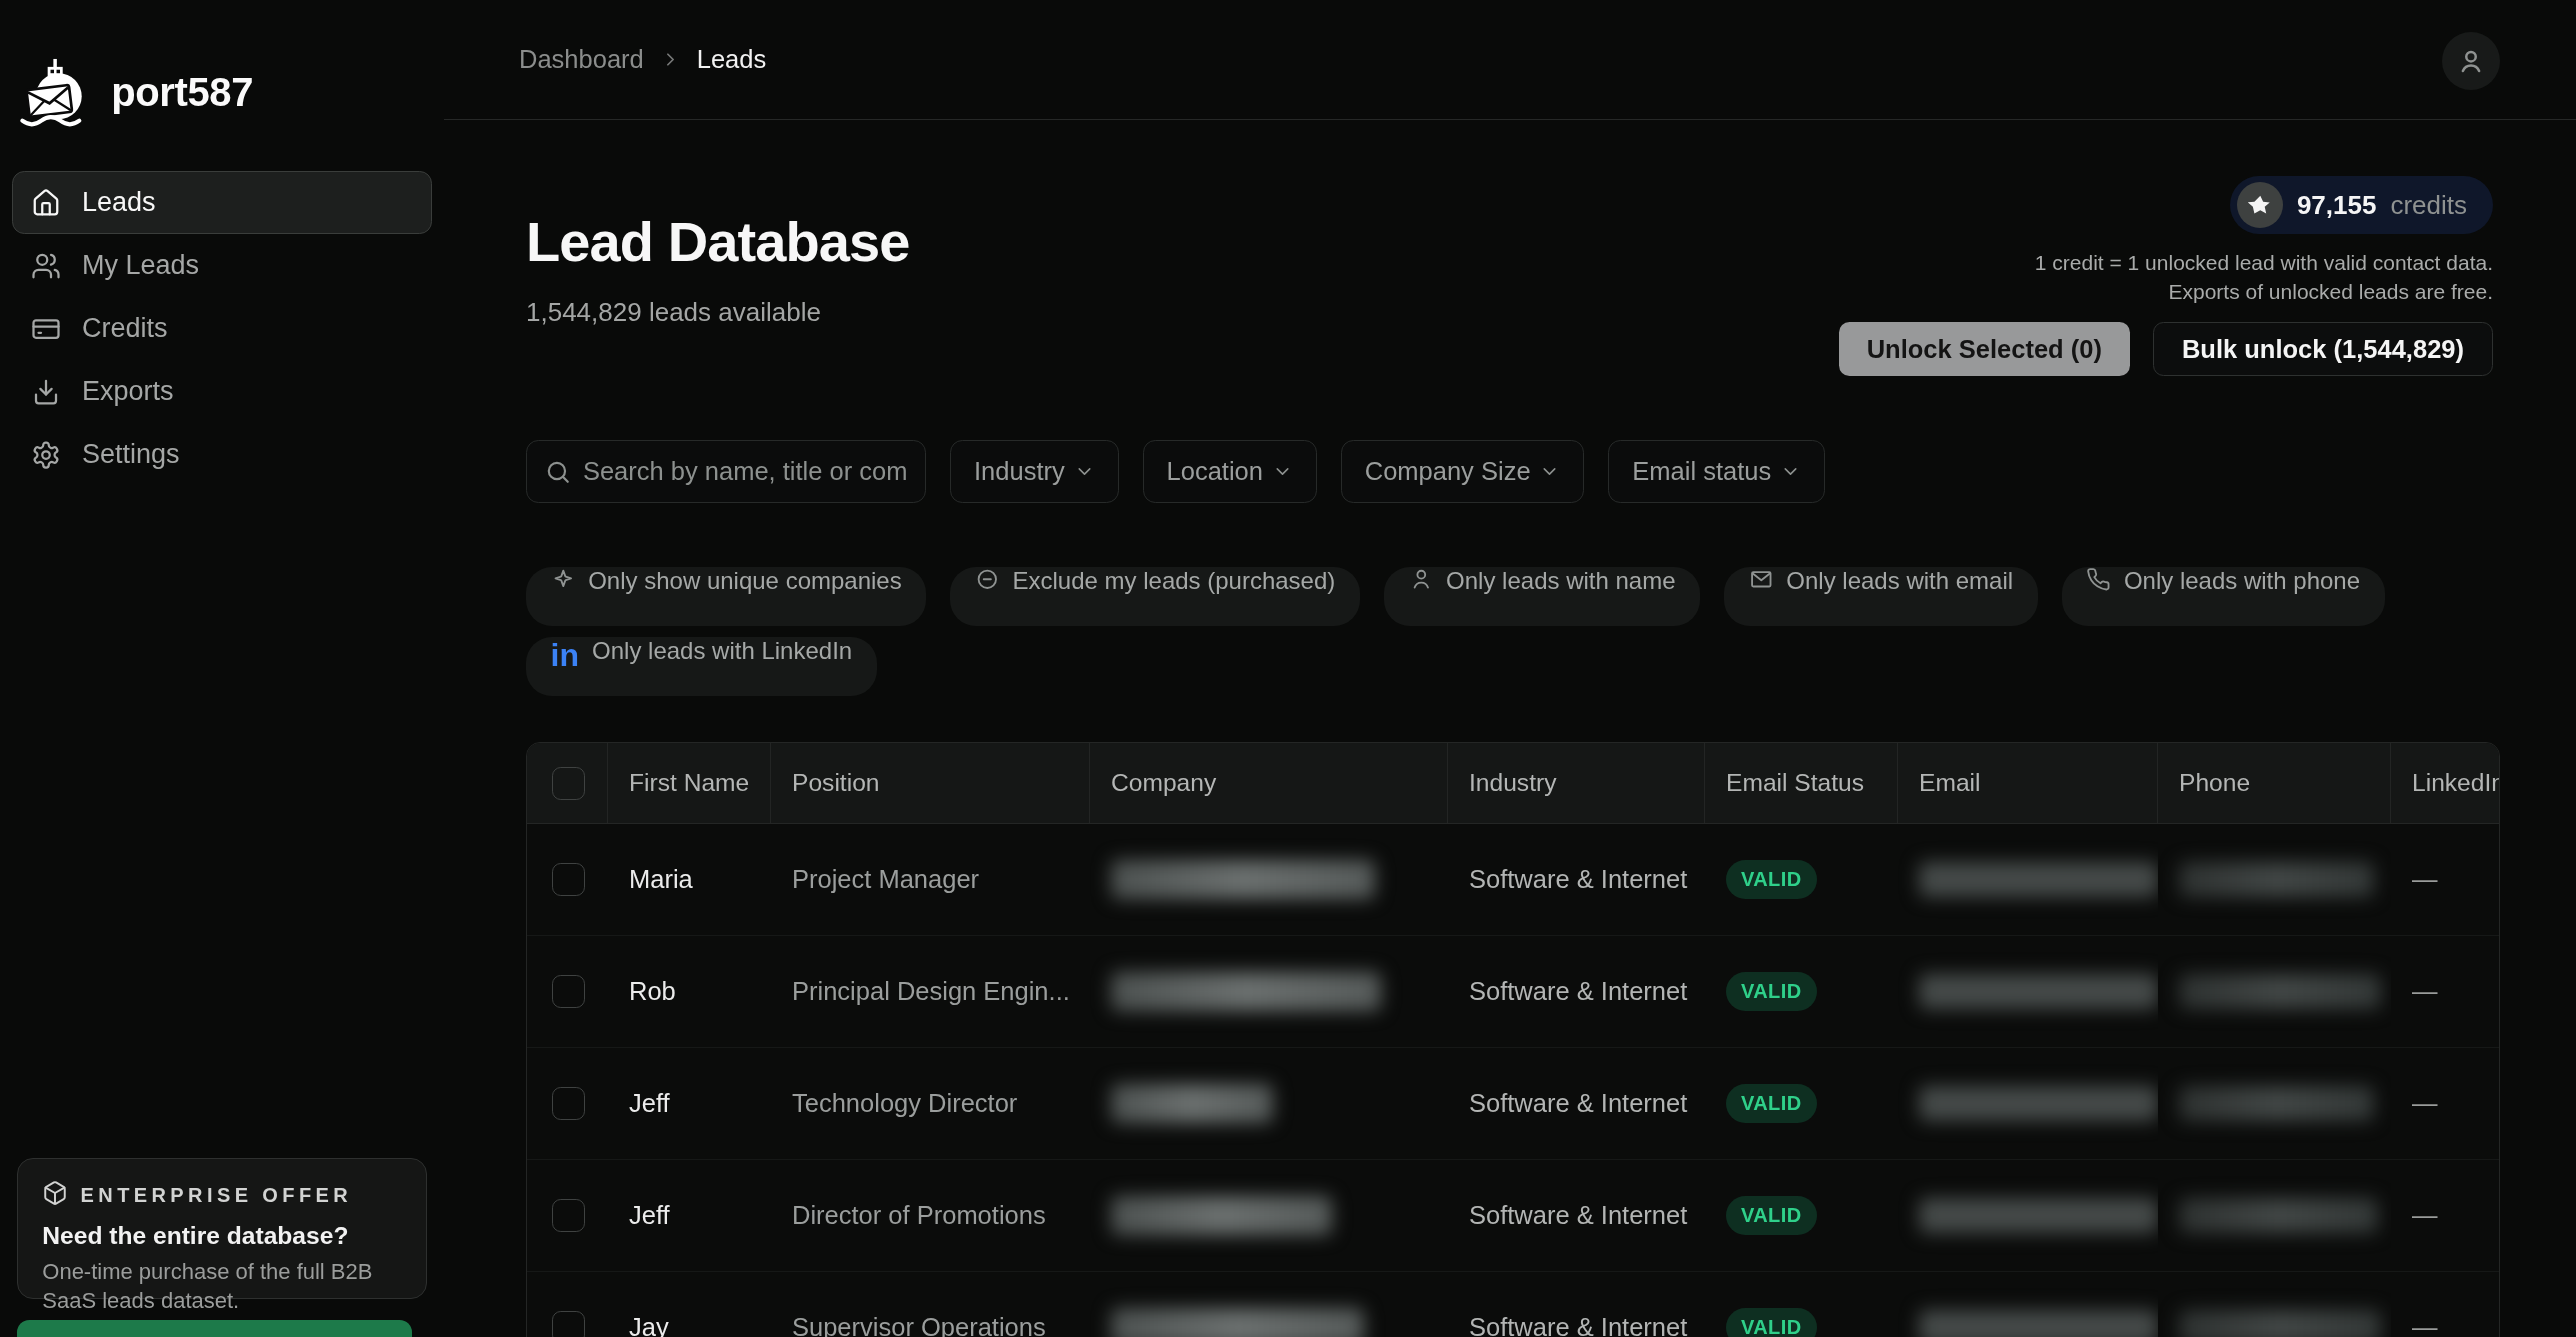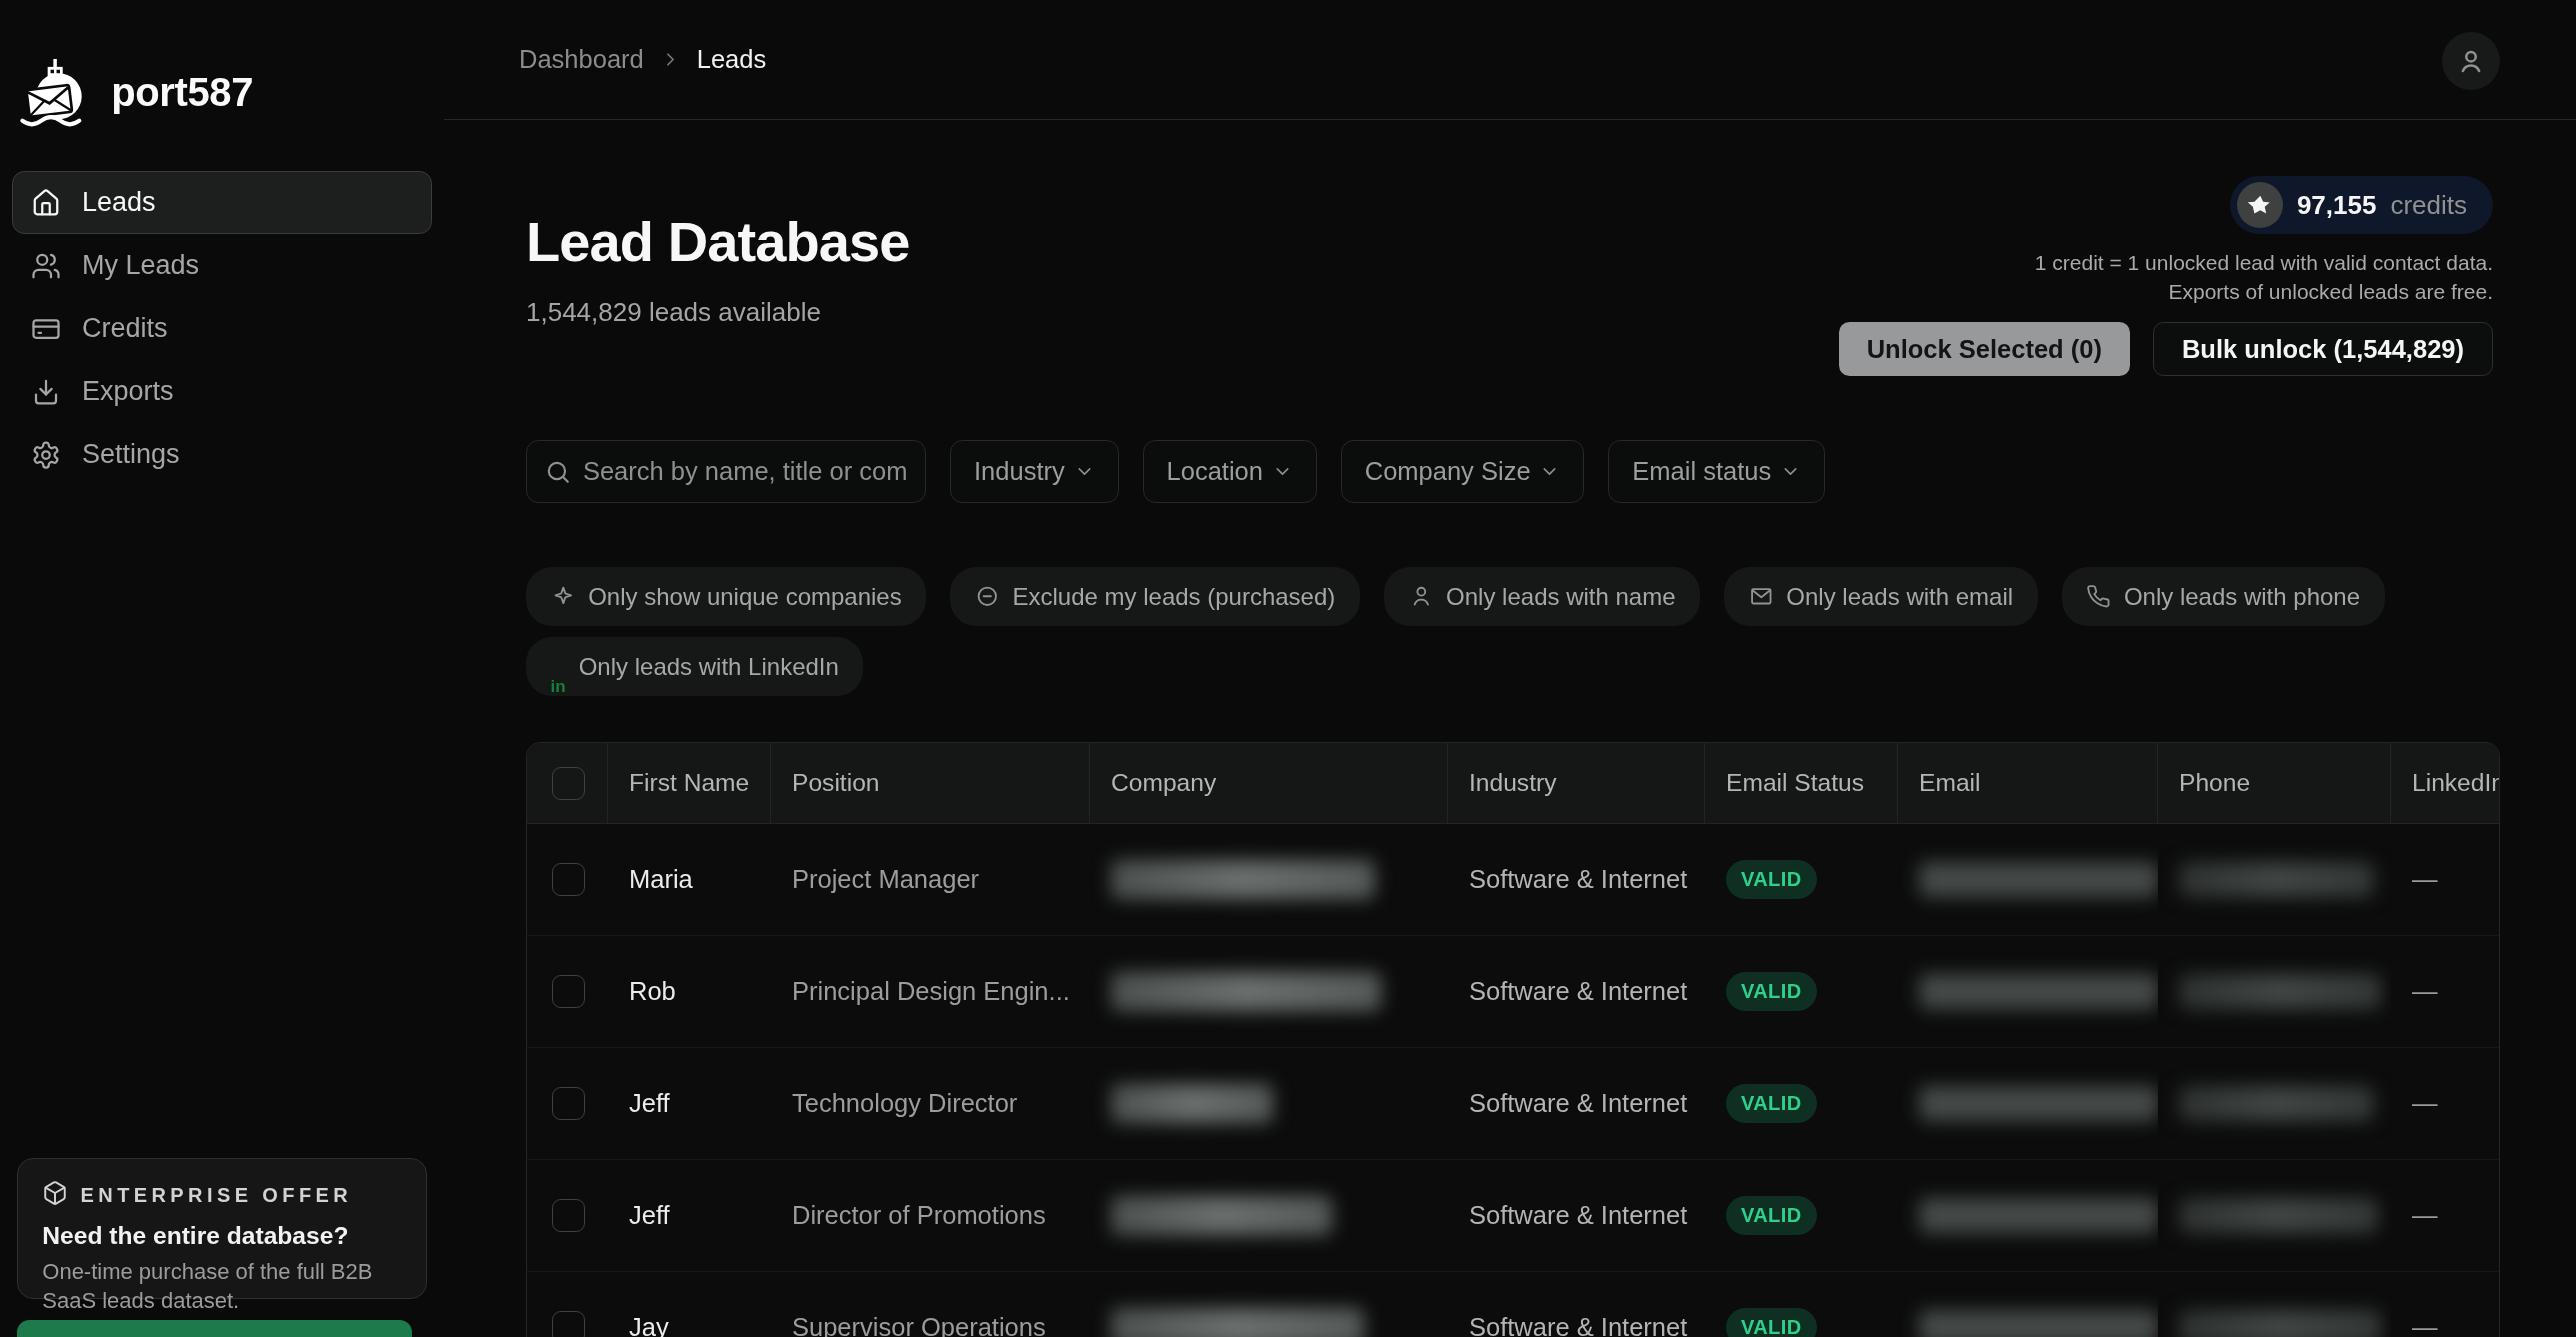--- a/index.html
+++ b/index.html
@@ -74,24 +74,24 @@
     color:#d8d8d8; font-size:25.5px; font-family:inherit; }
   .search-box input::placeholder { color:#8d918f; }
   .dd { height:63px; background:#0b0c0c; border:0.9px solid #272a29; border-radius:12.3px;
     display:flex; align-items:center; gap:8.8px; padding:0 23px; font-size:25.5px; color:#9b9e9d;
     cursor:pointer; font-family:inherit; }
   .dd svg { width:21px; height:21px; color:#8d918f; }
 
   .chip-row { position:absolute; left:82px; display:flex; gap:24px; }
   .chip-row.r1 { top:567px; }
   .chip-row.r2 { top:637px; }
-  .chip { height:59px; border-radius:26px; background:#161817; display:flex; align-items:center;
+  .chip { height:59px; border-radius:26px; background:#161817; display:flex; align-items:flex-start;
     gap:13px; padding:0 24.6px; font-size:24px; color:#a5a8a7; cursor:pointer; border:none; font-family:inherit; }
   .chip svg { width:24.6px; height:24.6px; color:#8f9392; }
-  .chip .in-glyph { font-weight:800; font-size:17px; color:#15803d; letter-spacing:0;margin-top:40px; }
+  .chip .in-glyph { font-weight:800; font-size:32px; color:#3b82f6; letter-spacing:0; }
 
   
   .table { position:absolute; left:82px; top:742px; width:1974px; border:0.9px solid #242625;
     border-radius:14px; overflow:hidden; background:#0b0c0b; }
   .t-head { display:flex; height:81px; background:#151716; border-bottom:0.9px solid #242625; }
   .t-head .cell { display:flex; align-items:center; font-size:24.6px; font-weight:500; color:#b4b6b5;
     padding-left:21px; border-right:0.9px solid #232524; overflow:hidden; white-space:nowrap; flex:0 0 auto; }
   .t-head .cell:last-child { border-right:none; }
   .t-row { display:flex; height:112px; border-bottom:0.9px solid #161817; cursor:pointer; }
   .t-row .cell { display:flex; align-items:center; padding-left:21px; font-size:25.5px;

